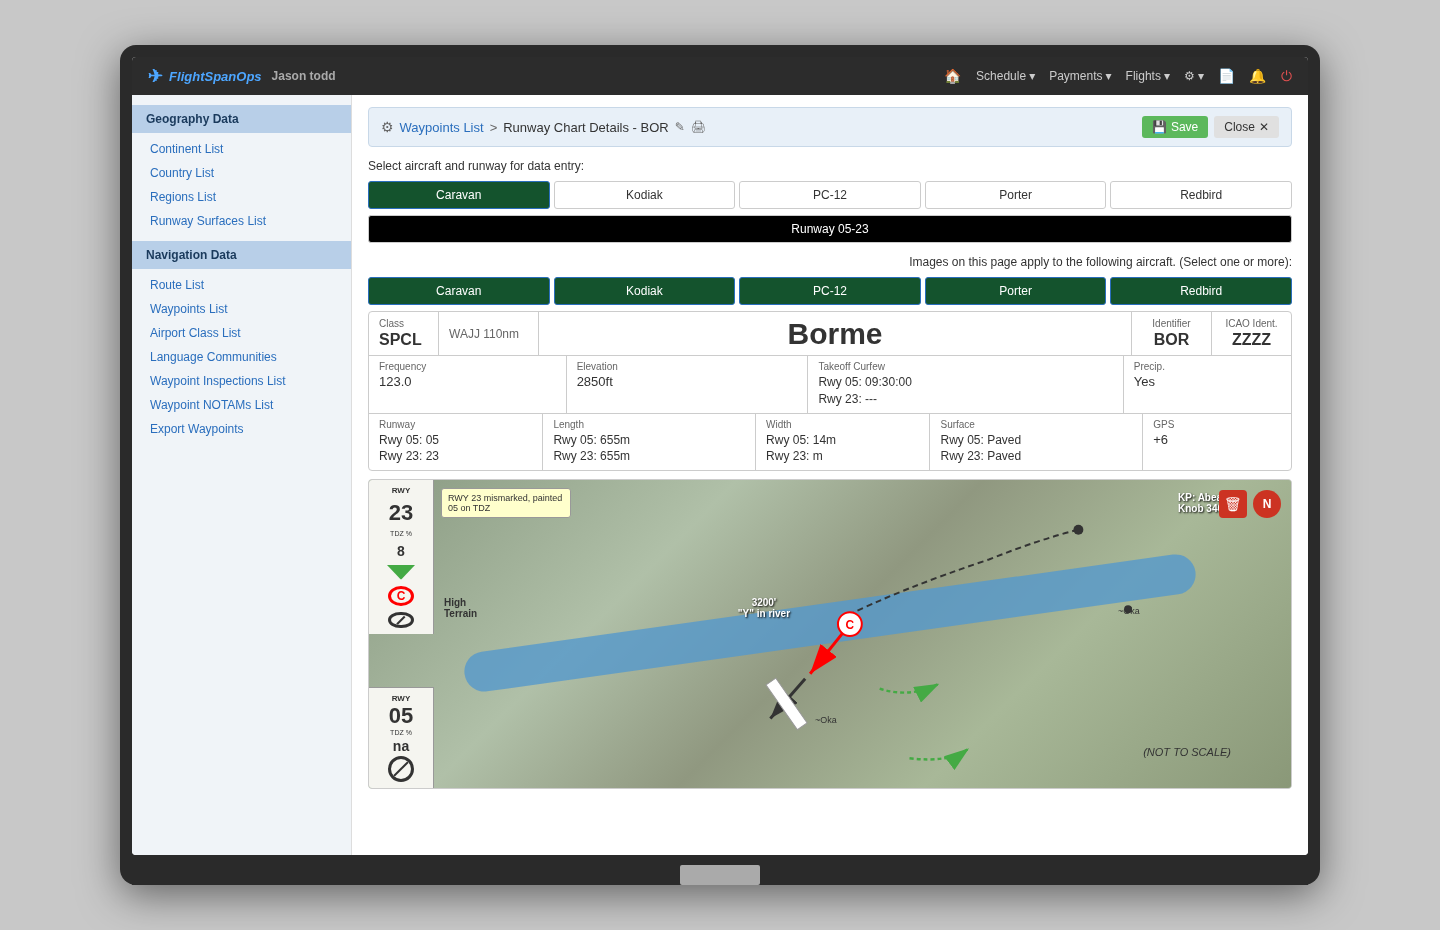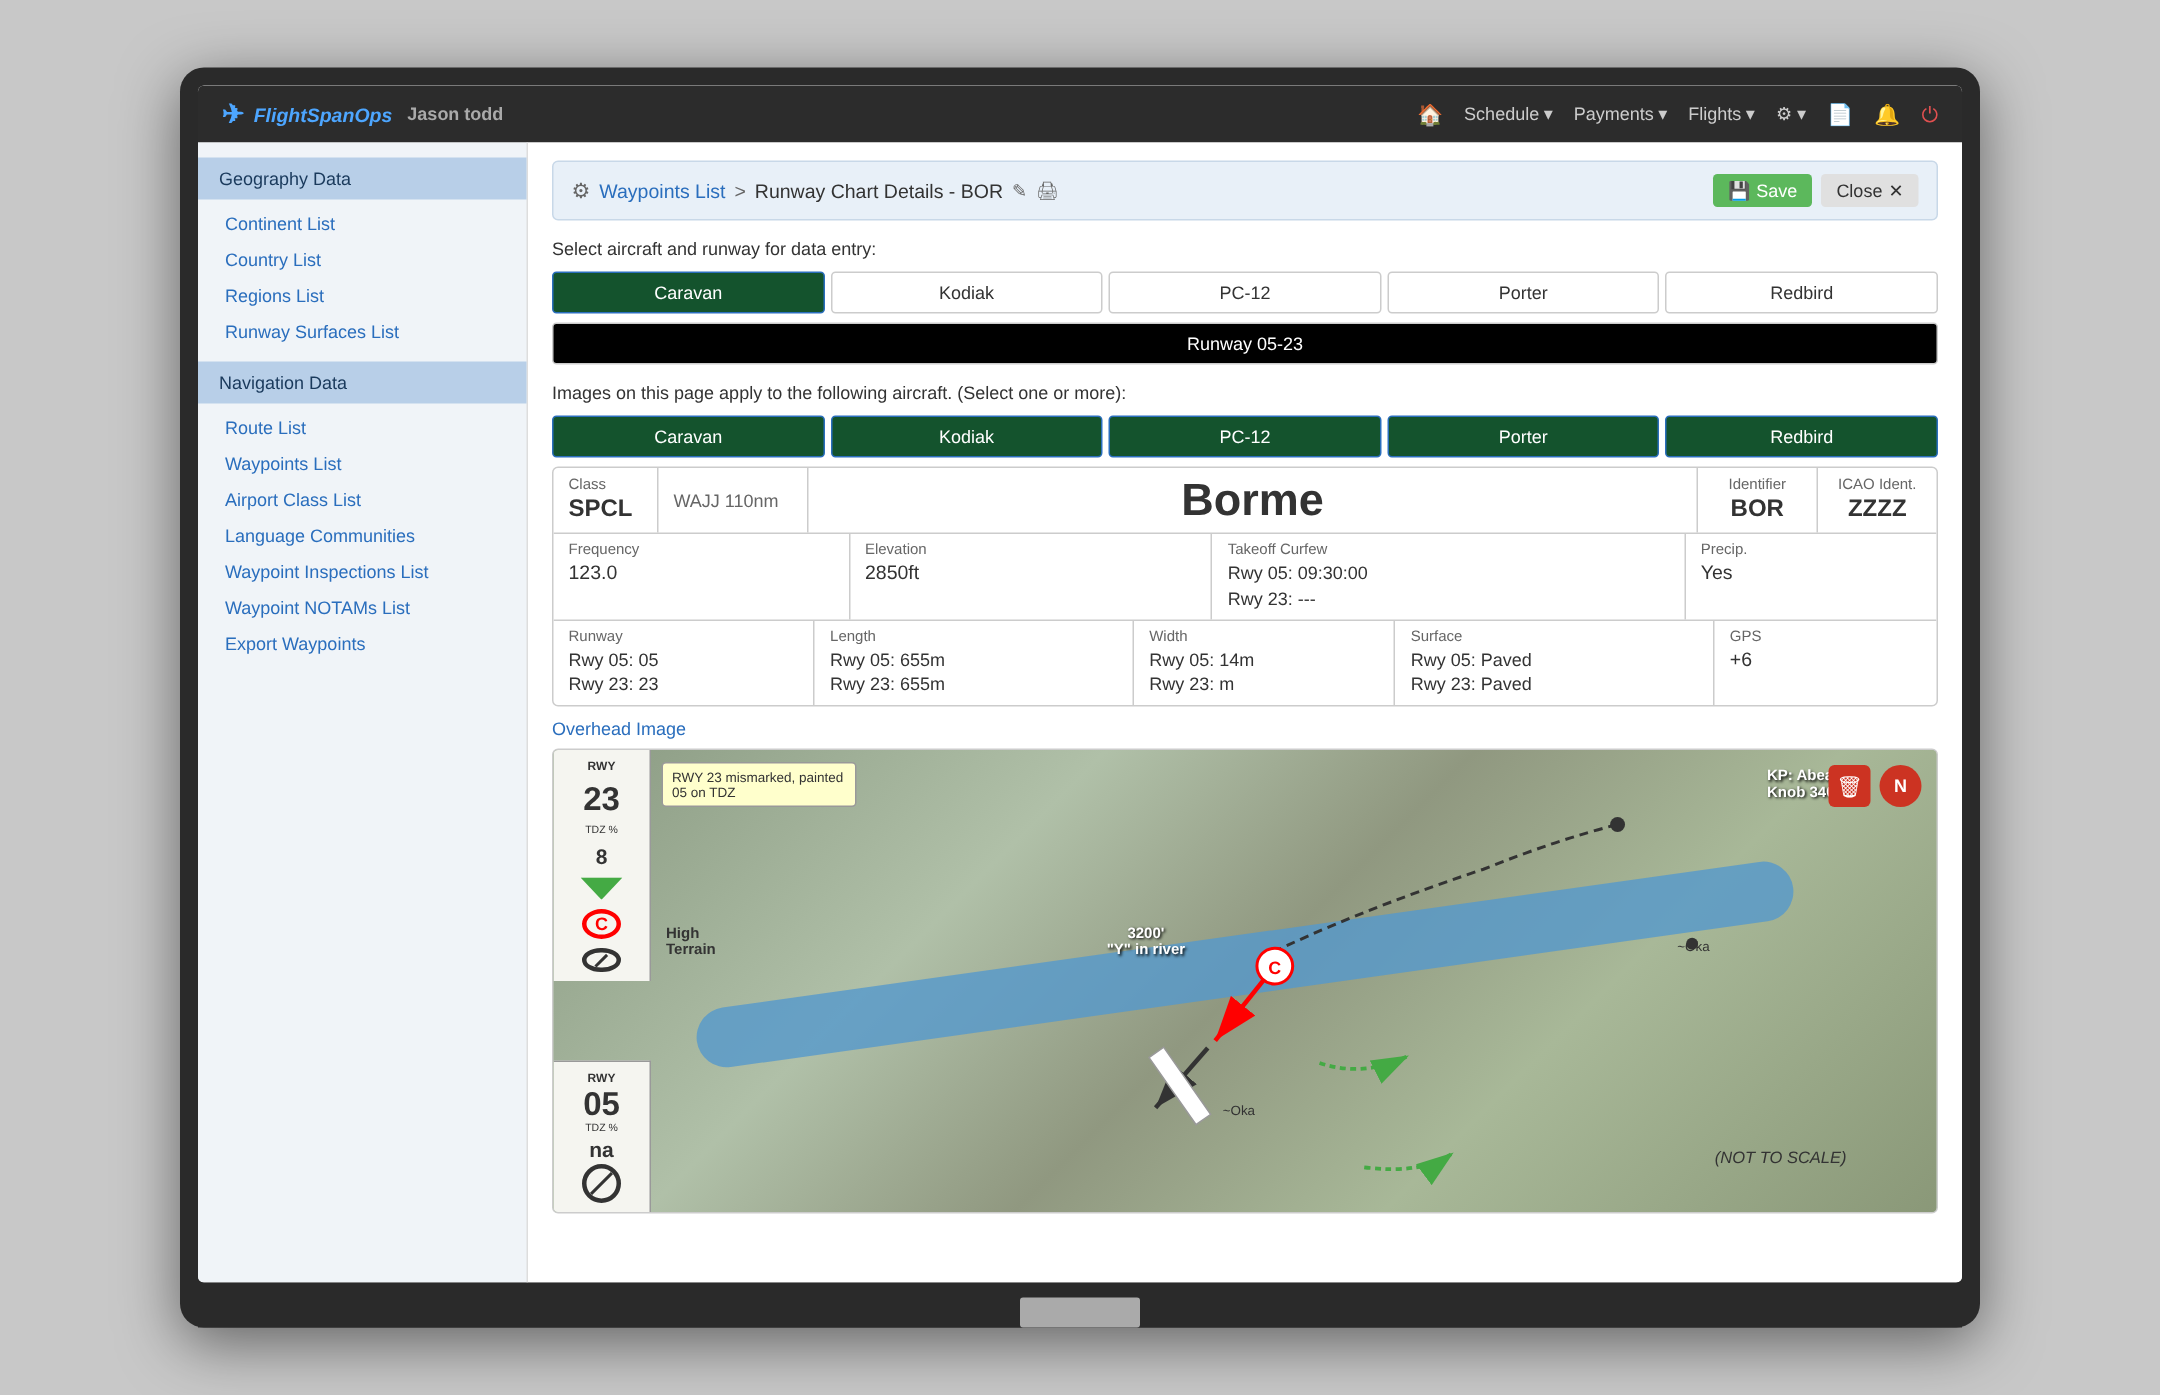--- a/index.html
+++ b/index.html
@@ -86,21 +86,21 @@
       width: 220px;
       background: #f0f4f8;
       border-right: 1px solid #ddd;
       padding: 10px 0;
       min-height: 760px;
     }
     .sidebar-section-header {
       background: #b8cfe8;
       color: #1a3a5c;
       font-size: 12px;
-      font-weight: normal;
+      font-weight: bold;
       padding: 7px 14px;
       margin-bottom: 4px;
     }
     .sidebar-item {
       padding: 5px 18px;
       color: #2a6ebd;
       font-size: 12px;
       cursor: pointer;
       display: block;
     }
@@ -204,20 +204,21 @@
       font-size: 12px;
       cursor: pointer;
       text-align: center;
       margin-bottom: 12px;
     }
     
     .images-label {
       font-size: 12px;
       color: #333;
       margin-bottom: 8px;
+      text-align: right;
     }
     
     .chart-detail {
       border: 1px solid #ccc;
       border-radius: 4px;
       overflow: hidden;
       margin-bottom: 8px;
       font-size: 12px;
     }
     .chart-detail-top {
@@ -656,21 +657,20 @@
               <div class="cd-cell-value" style="white-space:pre-line">Rwy 05: Paved
 Rwy 23: Paved</div>
             </div>
             <div class="cd-cell" style="flex:1">
               <div class="cd-cell-label">GPS</div>
               <div class="cd-cell-value">+6</div>
             </div>
           </div>
         </div>
 
-        <div class="overhead-label">Overhead Image</div>
 
         <div class="map-container">
           <div class="map-terrain">
 
             <div class="map-river"></div>
 
             <div class="map-left-panel" style="height:50%; justify-content:flex-start;">
               <div class="rwy-label-top">RWY</div>
               <div class="rwy-num-big">23</div>
               <div class="tdz-label">TDZ %</div>

